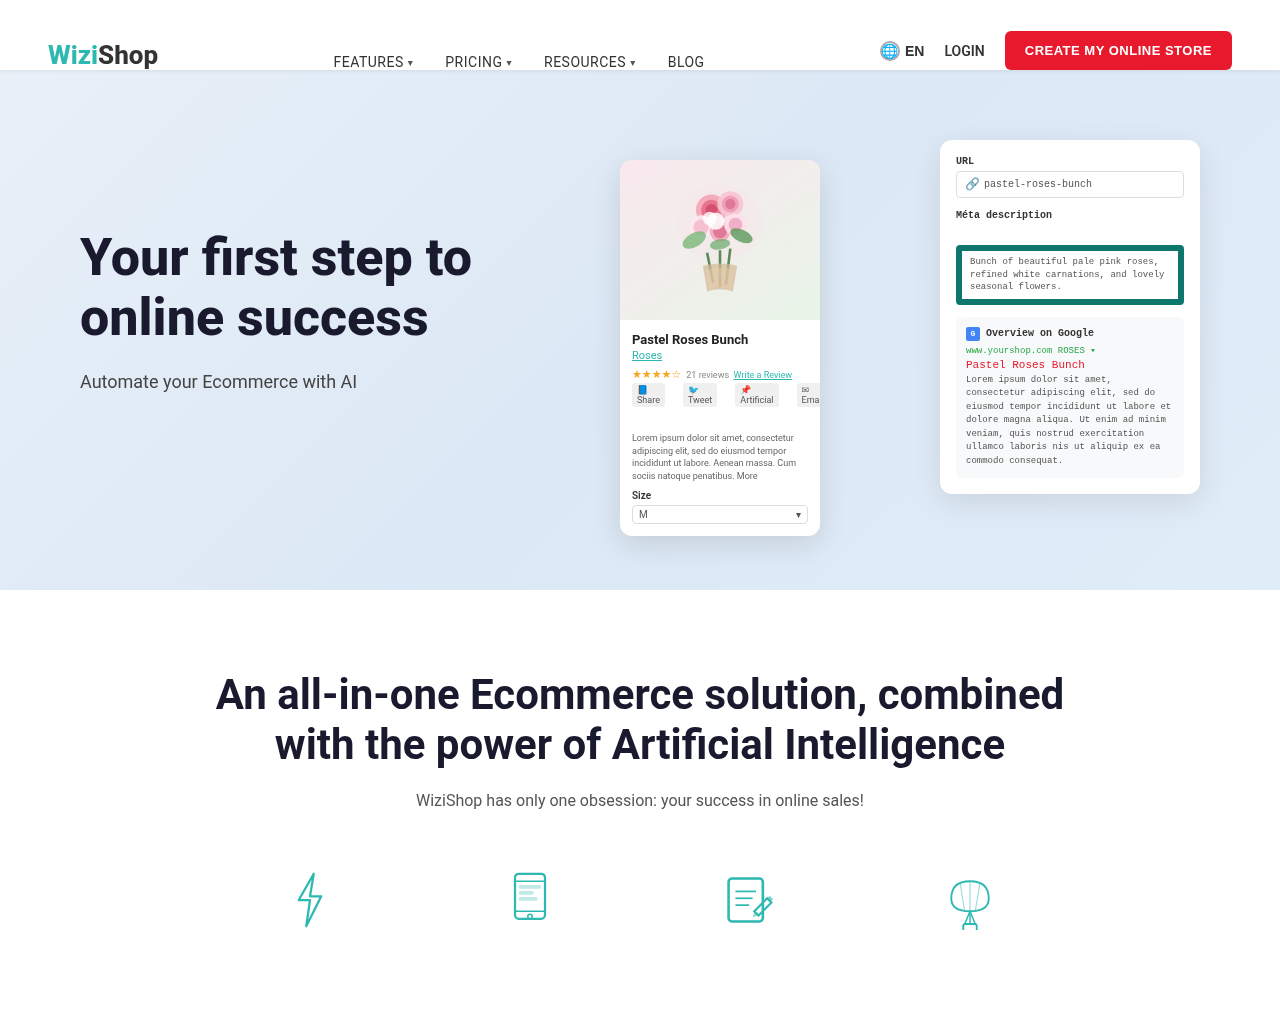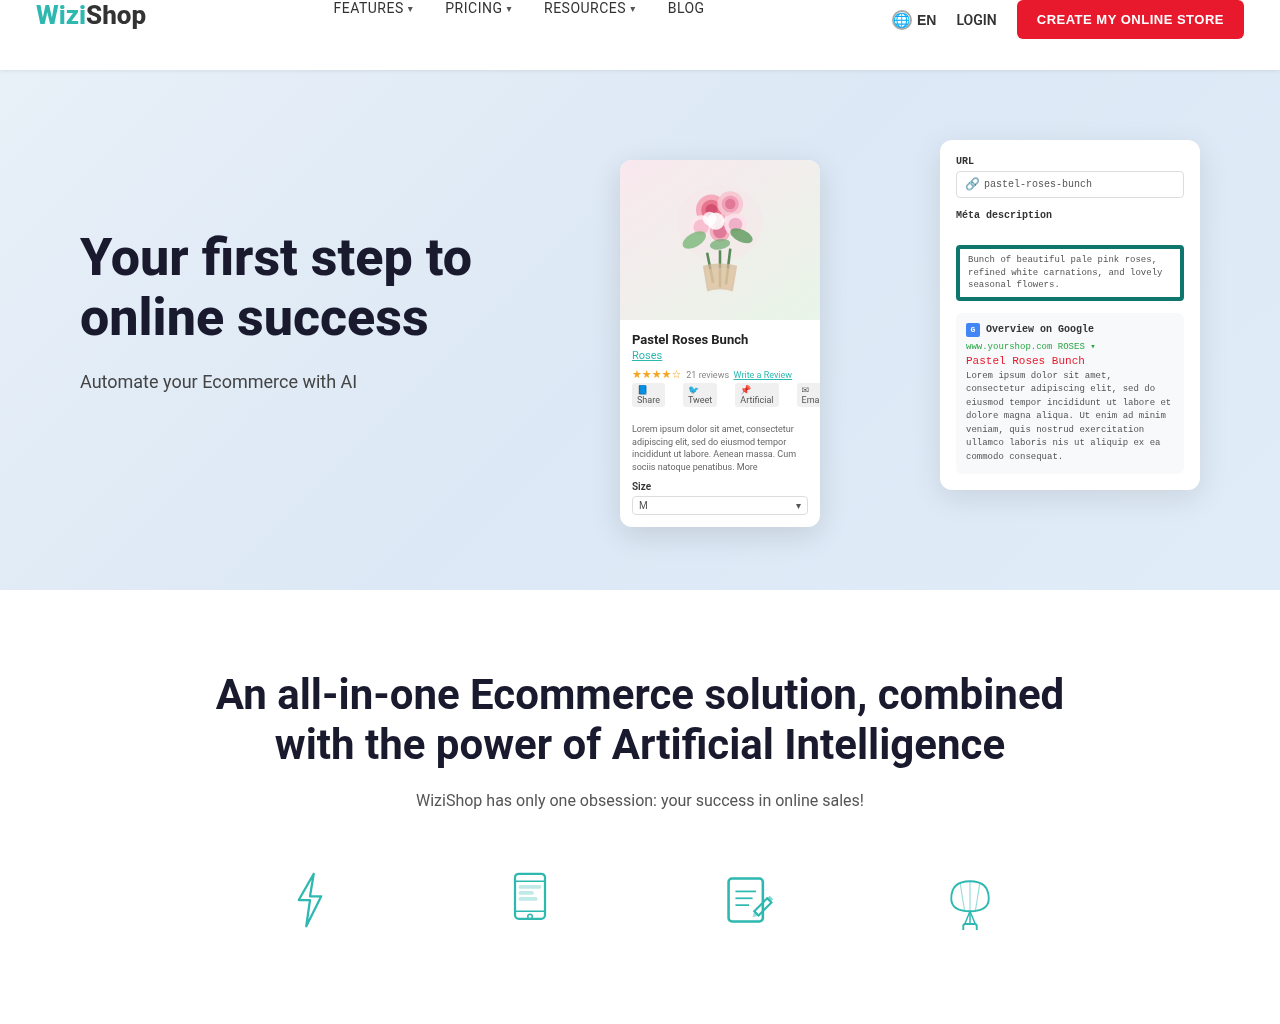--- a/index.html
+++ b/index.html
@@ -1,23 +1,23 @@
 <!DOCTYPE html>
 <html><head>
   <meta charset="utf-8">
   <style>
     * { margin: 0; padding: 0; box-sizing: border-box; }
     body { font-family: -apple-system, BlinkMacSystemFont, 'Segoe UI', Roboto, sans-serif; overflow-x: hidden; }
 
     
     .navbar {
       display: flex;
-      align-items: flex-start;
+      align-items: flex-end;
       justify-content: space-between;
-      padding: 0 36px;
+      padding: 0 48px;
       height: 70px;
       background: #fff;
       box-shadow: 0 1px 4px rgba(0,0,0,0.08);
       position: relative;
       z-index: 10;
     }
     .logo {
       font-size: 26px;
       font-weight: 800;
       text-decoration: none;
@@ -173,21 +173,21 @@
       display: block;
     }
     .product-stars {
       color: #f5a623;
       font-size: 11px;
       margin-bottom: 2px;
     }
     .product-share {
       display: flex;
       gap: 18px;
-      margin-bottom: 16px;
+      margin-bottom: 25px;
     }
     .share-btn {
       font-size: 9px;
       color: #555;
       background: #f0f0f0;
       padding: 2px 5px;
       border-radius: 3px;
     }
     .product-desc {
       font-size: 9px;
@@ -243,21 +243,21 @@
       display: flex;
       align-items: center;
       gap: 4px;
     }
     .seo-link-icon {
       color: #2db8b0;
       font-size: 12px;
     }
     .seo-textarea {
       width: 100%;
-      border: 4px solid #0f766e;
+      border: 6px solid #0f766e;
       border-radius: 4px;
       padding: 5px 8px;
       font-size: 9px;
       color: #555;
       min-height: 40px;
       line-height: 1.4;
       margin-top: 24px;
     }
     .seo-google-preview {
       background: #f8f9fa;

